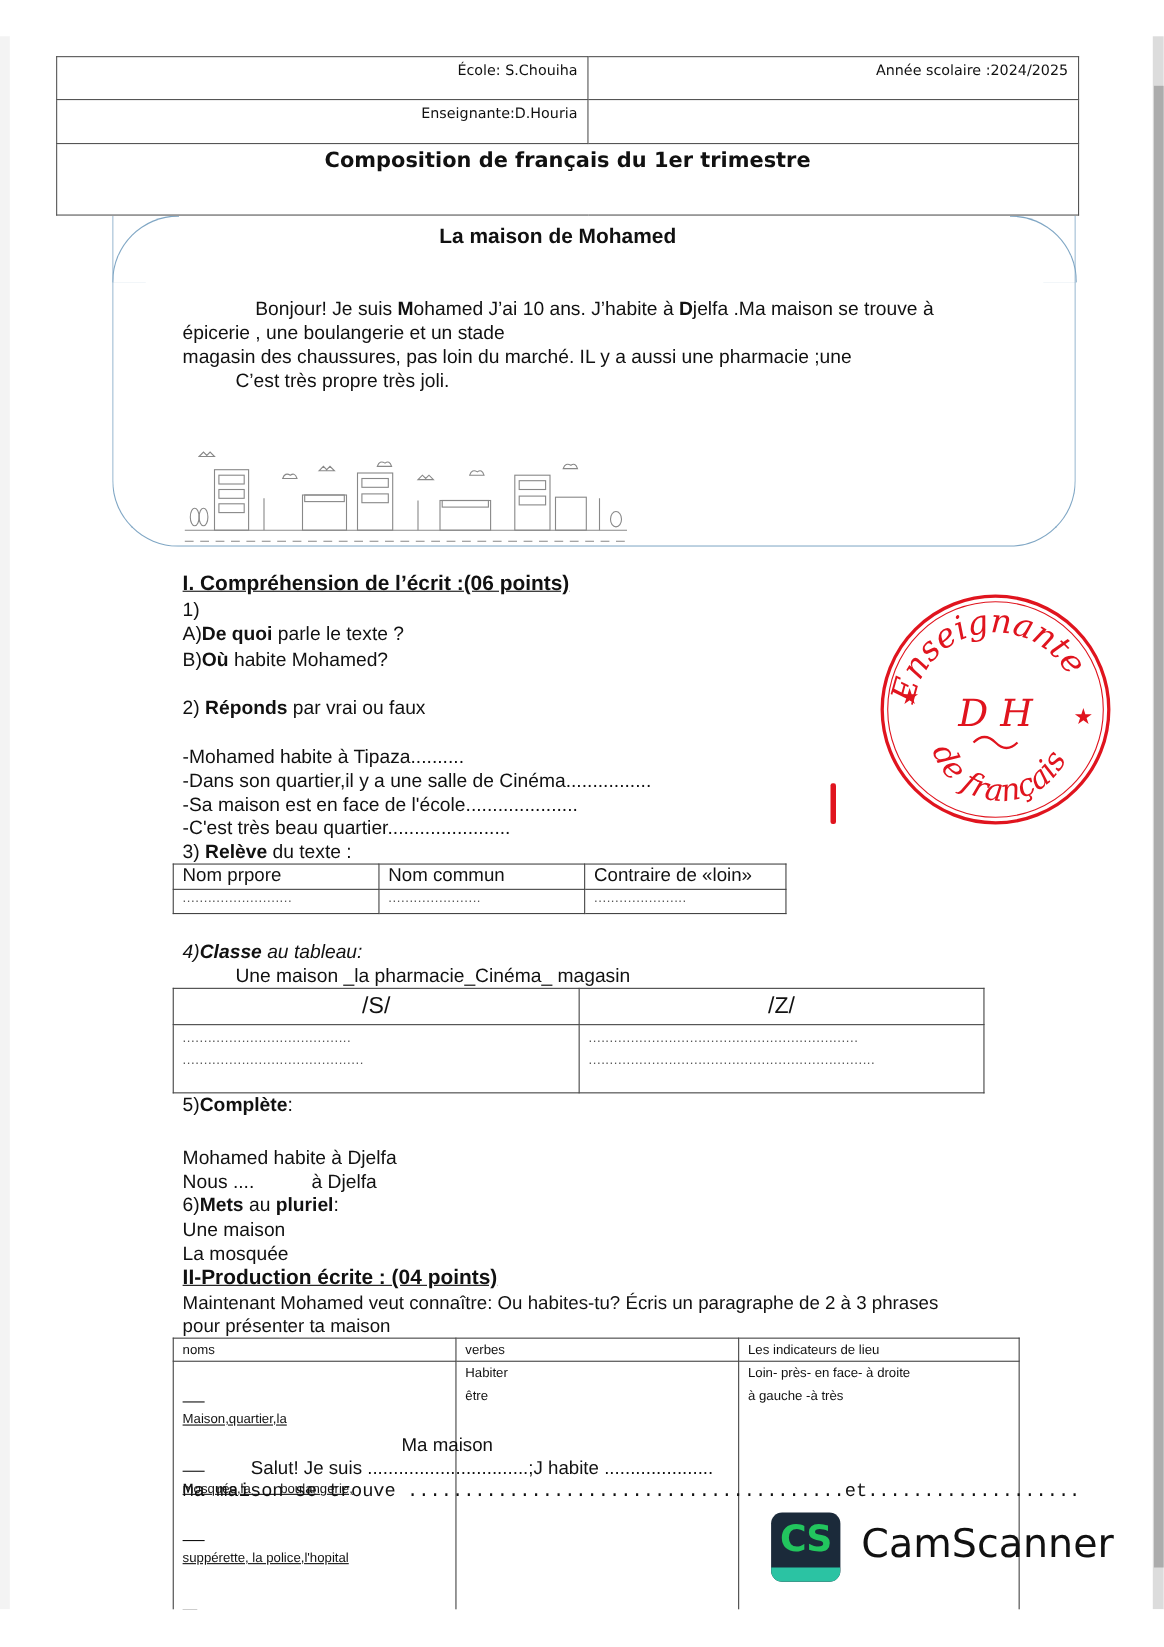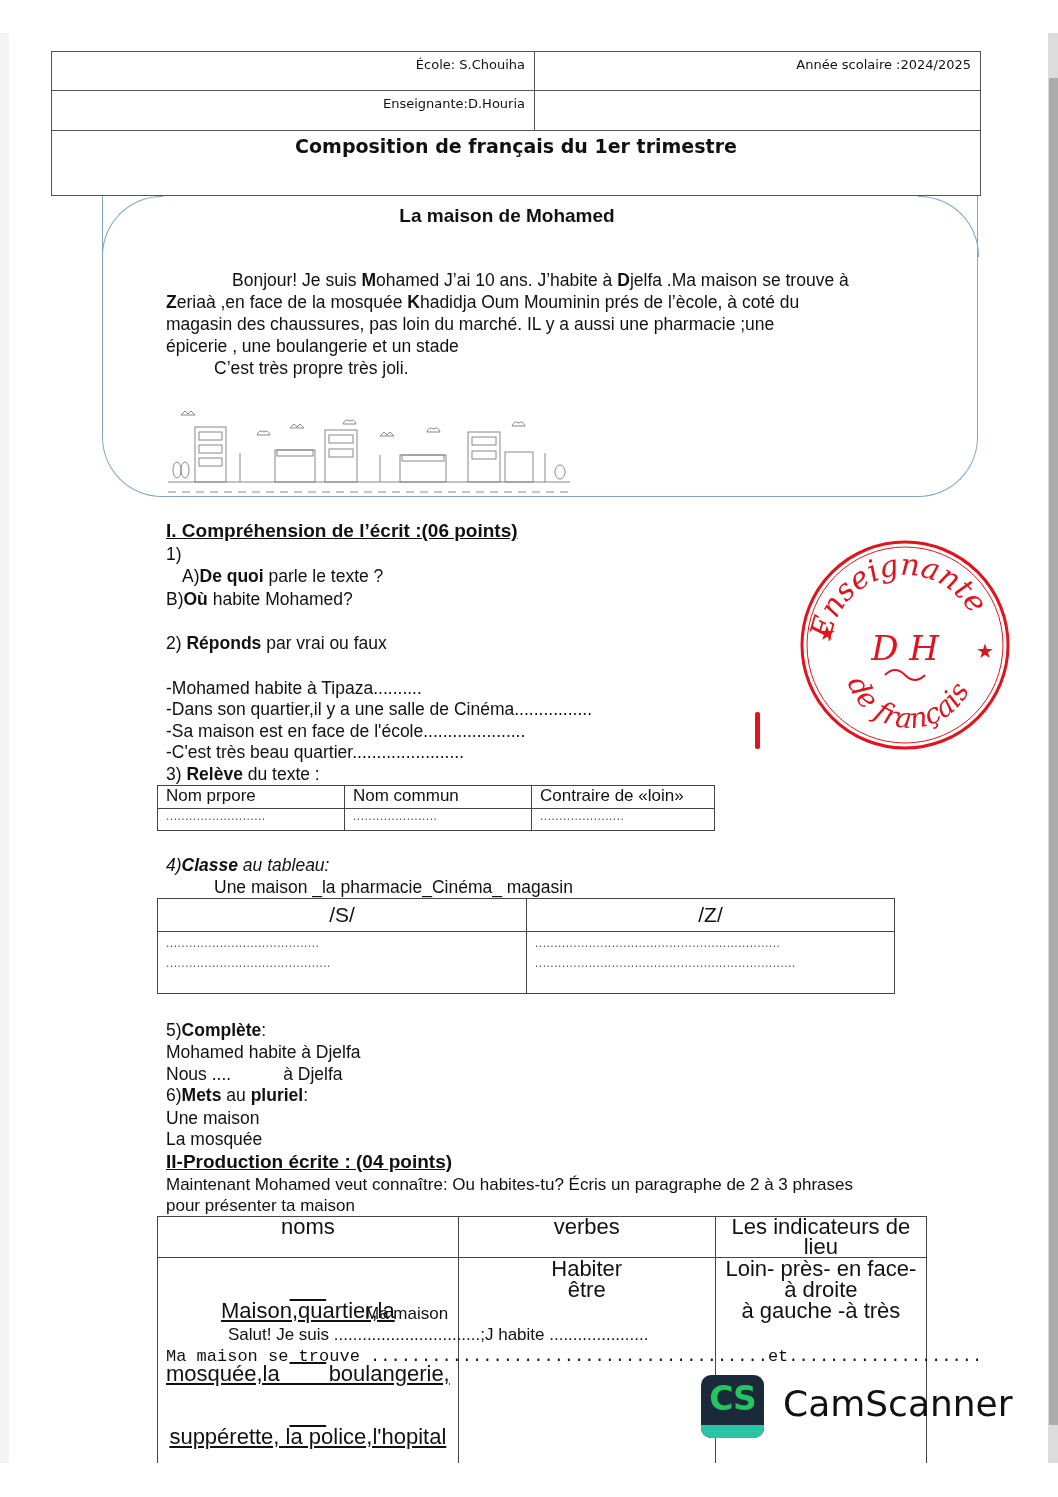--- a/index.html
+++ b/index.html
@@ -71,23 +71,22 @@
   </tr>
 </tbody>
   </table>
 
 <div class="reading"></div>
 <div class="reading-arc-l"></div>
 <div class="reading-arc-r"></div>
 <div class="reading-title">La maison de Mohamed</div>
 <div class="reading-text">
   <div><span class="indent1"></span><span>Bonjour! Je suis </span><b>M</b><span>ohamed J’ai 10 ans. J’habite à </span><b>D</b><span>jelfa .Ma maison se trouve à</span></div>
-  <div><b>Z</b><span>eriaà ,en face de la mosquée </span><b>K</b><span>hadidja Oum Mouminin prés de l’ècole,  à coté du</span></div>
+  <div>épicerie , une boulangerie et un stade</div>
   <div>magasin des chaussures,  pas loin du marché. IL y a aussi une pharmacie ;une</div>
-  <div>épicerie , une boulangerie et un stade</div>
   <div><span class="indent2"></span><span>C’est très propre très joli.</span></div>
 </div>
 
 <svg class="city" viewBox="0 0 410 90" fill="none" stroke="#888" stroke-width="1">
   <path d="M16 10 l4 -4 l3 3 l3 -3 l4 4 z"></path>
   <path d="M92 30 q2 -6 7 -3 q4 -3 6 3 z"></path>
   <path d="M125 23 l4 -4 l3 3 l3 -3 l4 4 z"></path>
   <path d="M262 27 q2 -6 7 -3 q4 -3 6 3 z"></path>
   <path d="M178 19 q2 -6 7 -3 q4 -3 6 3 z"></path>
   <path d="M215 31 l4 -4 l3 3 l3 -3 l4 4 z"></path>
@@ -112,21 +111,21 @@
   <ellipse cx="395" cy="67" rx="5" ry="7"></ellipse>
   <line x1="75" y1="48" x2="75" y2="77"></line>
     <line x1="215" y1="50" x2="215" y2="77"></line>
     <line x1="380" y1="48" x2="380" y2="77"></line>
   <line x1="3" y1="77" x2="405" y2="77"></line>
   <line x1="3" y1="87" x2="405" y2="87" stroke-dasharray="8 6"></line>
 </svg>
 
 <div class="txt h-sec" style="left:166px; top:520px;">I. Compréhension de l’écrit :(06 points)</div>
 <div class="txt" style="left:166px; top:543px;">1)</div>
-<div class="txt" style="left:166px; top:565px;margin-left:16px;"><span>A)</span><b>De quoi</b><span> parle le texte ?</span></div>
+<div class="txt" style="left:166px; top:565px;"><span>A)</span><b>De quoi</b><span> parle le texte ?</span></div>
 <div class="txt" style="left:166px; top:588px;"><span>B)</span><b>Où</b><span> habite Mohamed?</span></div>
 <div class="txt" style="left:166px; top:632px;"><span>2)  </span><b>Réponds</b><span> par vrai ou faux</span></div>
 
 <div class="txt" style="left:166px; top:677px;">-Mohamed habite à Tipaza..........</div>
 <div class="txt" style="left:166px; top:698px;">-Dans son quartier,il y a une salle de Cinéma................</div>
 <div class="txt" style="left:166px; top:720px;">-Sa maison est en face de l'école.....................</div>
 <div class="txt" style="left:166px; top:741px;">-C'est très beau quartier.......................</div>
 <div class="txt" style="left:166px; top:763px;"><span>3)  </span><b>Relève</b><span> du texte :</span></div>
 
 <table class="grid" style="left:157px; top:785px; width:558px;">
@@ -159,32 +158,32 @@
       <div class="dots" style="margin-top:6px;">...........................................</div>
     </td>
     <td>
       <div class="dots" style="margin-top:4px;">................................................................</div>
       <div class="dots" style="margin-top:6px;">....................................................................</div>
     </td>
   </tr>
 </tbody>
   </table>
 
-<div class="txt" style="left:166px; top:1019px;"><span>5)</span><b>Complète</b><span>:</span></div>
+<div class="txt" style="left:166px; top:993px;"><span>5)</span><b>Complète</b><span>:</span></div>
 <div class="txt" style="left:166px; top:1041px;">Mohamed habite à Djelfa</div>
 <div class="txt" style="left:166px; top:1063px;"><span>Nous ....</span><span style="display:inline-block; width:52px;"></span><span>à Djelfa</span></div>
 <div class="txt" style="left:166px; top:1084px;"><span>6)</span><b>Mets</b><span> au </span><b>pluriel</b><span>:</span></div>
 <div class="txt" style="left:166px; top:1107px;">Une maison</div>
 <div class="txt" style="left:166px; top:1128px;">La mosquée</div>
 
 <div class="txt h-sec" style="left:166px; top:1151px;">II-Production écrite : (04 points)</div>
 <div class="txt" style="left:166px; top:1174px; font-size:17px;">Maintenant Mohamed veut connaître: Ou habites-tu? Écris un paragraphe de 2 à 3 phrases</div>
 <div class="txt" style="left:166px; top:1195px; font-size:17px;">pour présenter ta maison</div>
 
-<table class="grid" style="left:157px; top:1216px; width:770px; font-size:22px;text-align:center;">
+<table class="grid" style="left:157px; top:1216px; width:770px; font-size:12px;">
   <tbody>
       <tr style="height:21px;">
     <td style="width:240px; line-height:20px;">noms</td>
     <td style="width:240px; line-height:20px;">verbes</td>
     <td style="line-height:20px;">Les indicateurs de lieu</td>
   </tr>
   <tr>
     <td style="line-height:21px; white-space:pre;text-decoration:underline;">
       <div>Maison,quartier,la</div>
       <div>mosquée,la        boulangerie,</div>

